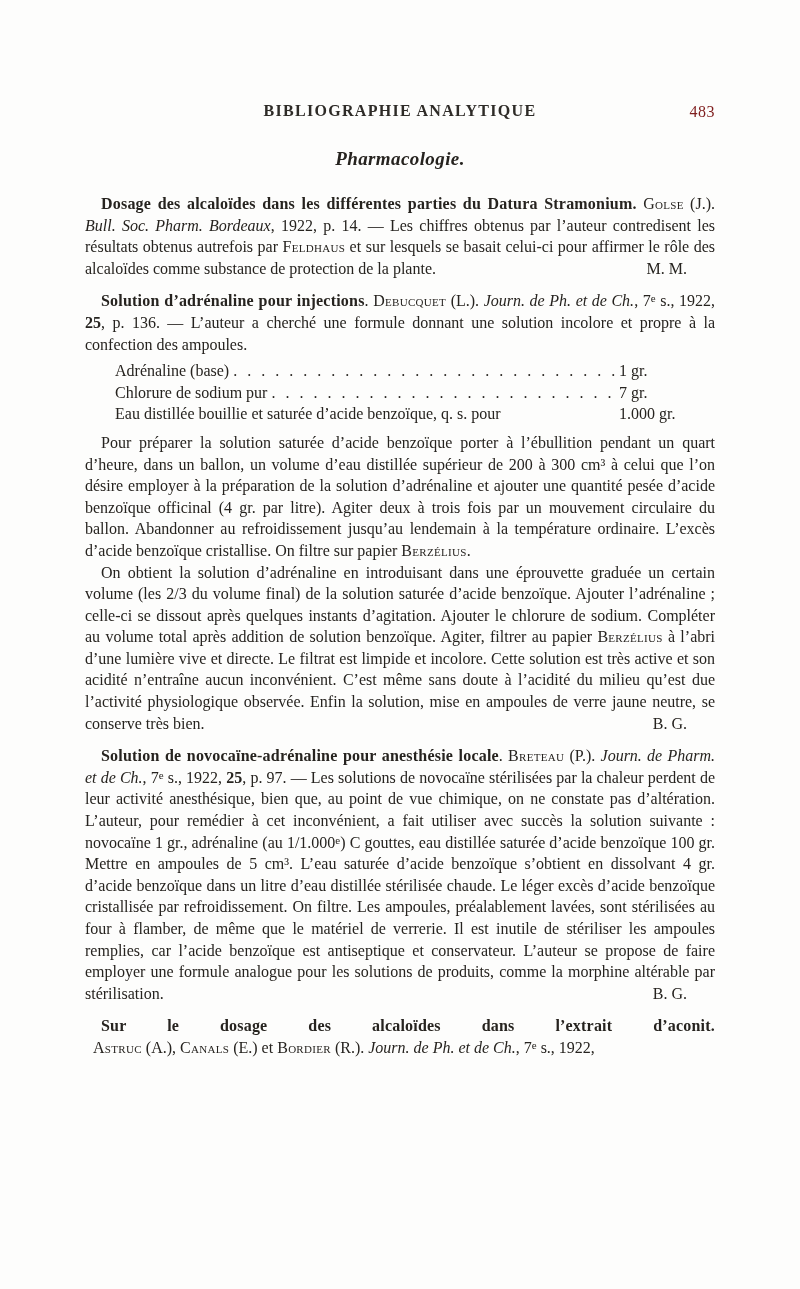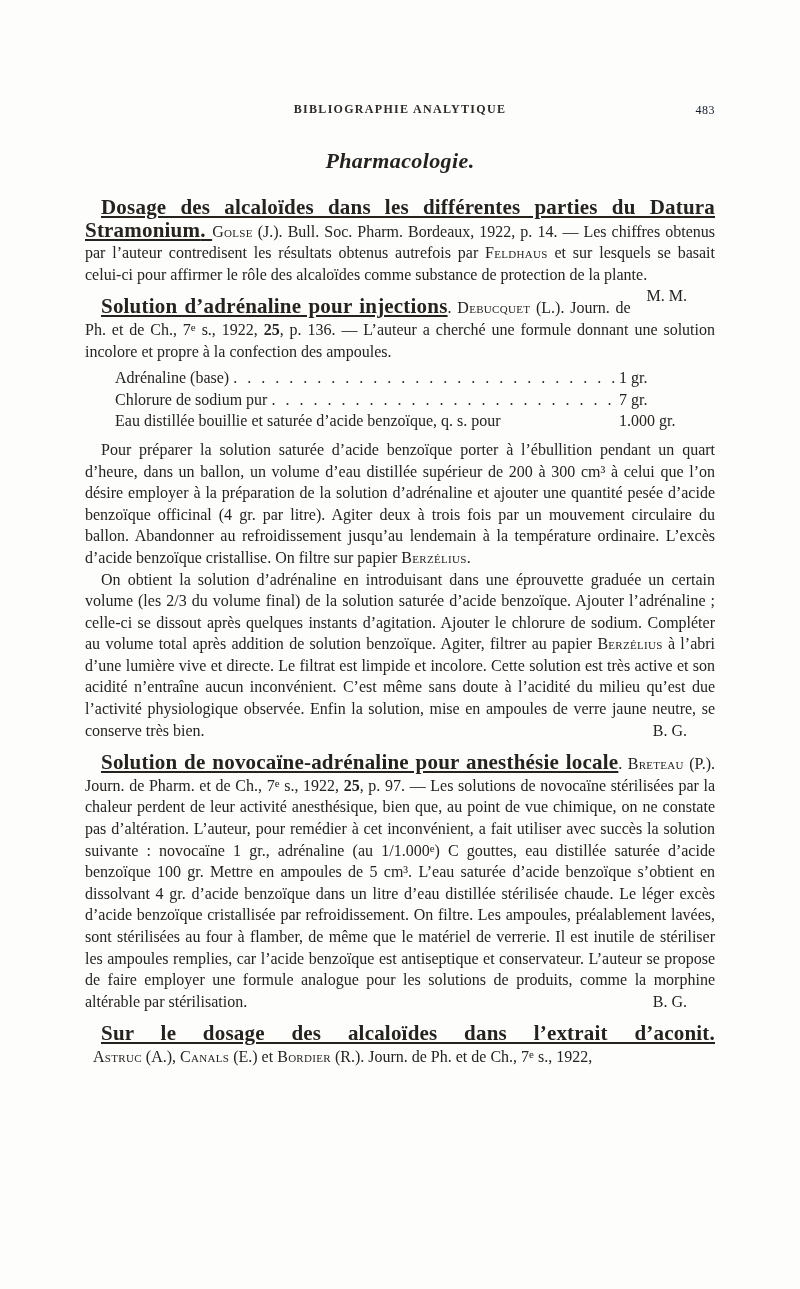--- a/index.html
+++ b/index.html
@@ -5,36 +5,36 @@
   html,body{margin:0;padding:0;}
   body{
     width:800px;height:1289px;
     background:#fdfdfc;
     color:#26231f;
     font-family:"Liberation Serif","DejaVu Serif",serif;
   }
   .page{width:630px;margin:0 auto;padding-top:102px;}
 
   .running-head{position:relative;height:20px;
-    font-size:12px;font-weight:700;letter-spacing:1.3px;
+    font-size:16px;font-weight:700;letter-spacing:1.3px;
     text-align:center;color:#2e2b27;}
   .rh-page{position:absolute;right:0;top:1px;
-    font-weight:400;letter-spacing:.5px;color:#0f172a;}
+    font-weight:400;letter-spacing:.5px;color:#7f1d1d;}
 
   .section-title{margin:26px 0 0;text-align:center;
-    font-size:22px;font-weight:700;font-style:italic;letter-spacing:.4px;}
+    font-size:19px;font-weight:700;font-style:italic;letter-spacing:.4px;}
 
   .content{margin-top:23px;font-size:16px;line-height:21.6px;text-align:justify;}
   p{margin:0;text-indent:16px;}
   .entry{margin-top:11px;}
   .entry:first-child{margin-top:0;}
 
-  .b{font-weight:700;font-size:21px;letter-spacing:.2px;text-decoration:underline;}
+  .b{font-weight:700;font-size:16px;letter-spacing:.2px;}
   .bn{font-weight:700;}
-  .i{}
+  .i{font-style:italic;}
   .sc{font-variant:small-caps;letter-spacing:.3px;}
   .sup{font-size:11px;vertical-align:4px;line-height:0;}
   .sig{float:right;margin-right:28px;}
 
   .formula{margin:5px 26px 7px 30px;}
   .frow{display:flex;align-items:baseline;}
   .flabel{white-space:nowrap;}
   .leader{flex:1;overflow:hidden;white-space:nowrap;margin:0 4px;color:#2b2823;}
   .leader::after{content:". . . . . . . . . . . . . . . . . . . . . . . . . . . . . . . . . . . . . . . .";letter-spacing:3px;}
   .fgap{flex:1;}

